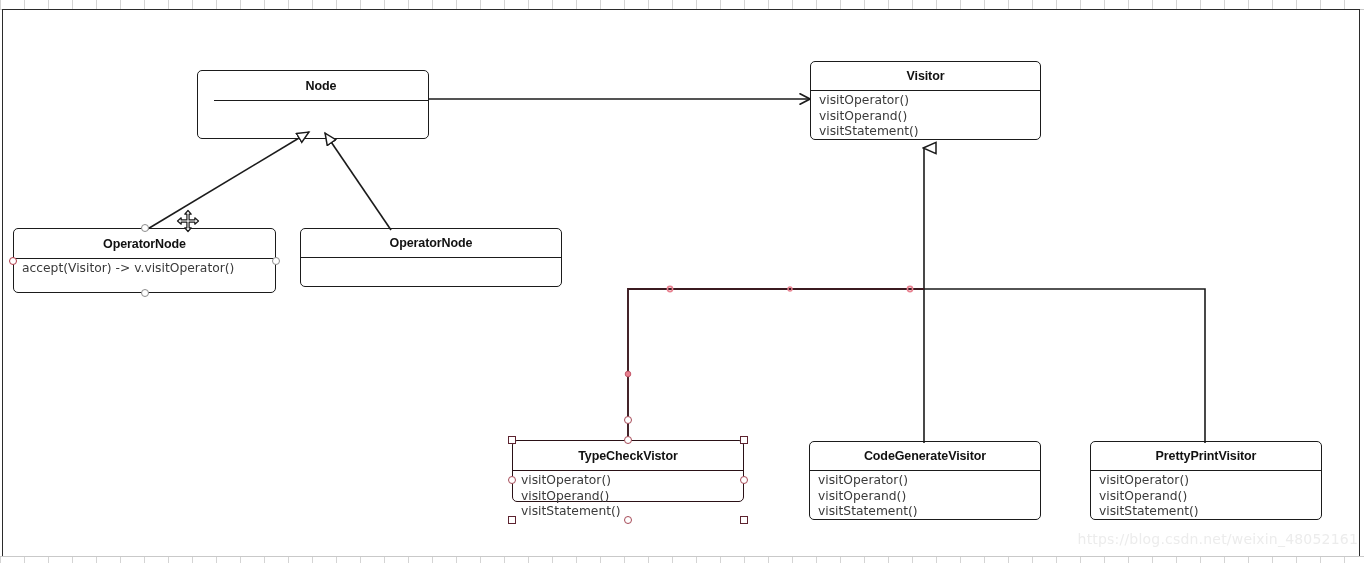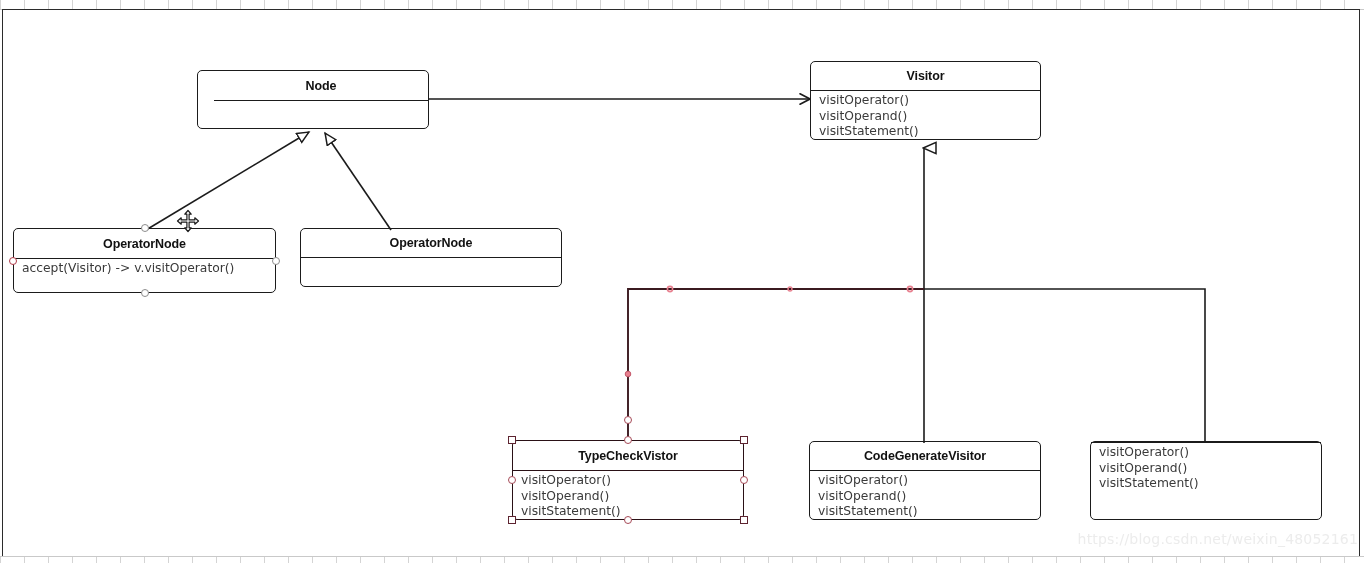--- a/index.html
+++ b/index.html
@@ -258,21 +258,21 @@
     </g>
 
     <g>
       <circle cx="670" cy="289" r="2.6" fill="none" stroke="#e8808f" stroke-width="1.6"></circle>
       <circle cx="790" cy="289" r="2.0" fill="none" stroke="#e8808f" stroke-width="1.4"></circle>
       <circle cx="910" cy="289" r="2.6" fill="none" stroke="#e8808f" stroke-width="1.6"></circle>
       <circle cx="628" cy="374" r="2.8" fill="#e8808f" stroke="#c4586a" stroke-width="1"></circle>
     </g>
   </svg>
 
-  <div class="umlbox" id="box-node" style="left:197px; top:70px; width:232px; height:59px;padding-left:16px;">
+  <div class="umlbox" id="box-node" style="left:197px; top:70px; width:232px; height:69px;padding-left:16px;">
     <div class="uml-title" style="height:29px;">Node</div>
     <div class="uml-sep"></div>
   </div>
 
   <div class="umlbox" id="box-visitor" style="left:810px; top:61px; width:231px; height:79px;">
     <div class="uml-title" style="height:28px;">Visitor</div>
     <div class="uml-sep"></div>
     <div class="uml-members">
       <div class="uml-member">visitOperator()</div>
       <div class="uml-member">visitOperand()</div>
@@ -291,21 +291,21 @@
   <div class="cpoint hot" style="left:9px;   top:257px;"></div>
   <div class="cpoint" style="left:272px; top:257px;"></div>
   <div class="cpoint" style="left:141px; top:224px;"></div>
   <div class="cpoint" style="left:141px; top:289px;"></div>
 
   <div class="umlbox" id="box-operandnode" style="left:300px; top:228px; width:262px; height:59px;">
     <div class="uml-title" style="height:28px;">OperatorNode</div>
     <div class="uml-sep"></div>
   </div>
 
-  <div class="umlbox" id="box-typecheck" style="left:512px; top:440px; width:232px; height:80px; border-color:#2a1116;">
+  <div class="umlbox" id="box-typecheck" style="left:512px; top:440px; width:232px; height:62px; border-color:#2a1116;">
     <div class="uml-title" style="height:29px;">TypeCheckVistor</div>
     <div class="uml-sep" style="border-top-color:#2a1116;"></div>
     <div class="uml-members">
       <div class="uml-member">visitOperator()</div>
       <div class="uml-member">visitOperand()</div>
       <div class="uml-member">visitStatement()</div>
     </div>
   </div>
 
   <div class="shandle" style="left:508px; top:436px;"></div>
@@ -322,20 +322,21 @@
     <div class="uml-title" style="height:28px;">CodeGenerateVisitor</div>
     <div class="uml-sep"></div>
     <div class="uml-members">
       <div class="uml-member">visitOperator()</div>
       <div class="uml-member">visitOperand()</div>
       <div class="uml-member">visitStatement()</div>
     </div>
   </div>
 
   <div class="umlbox" id="box-pretty" style="left:1090px; top:441px; width:232px; height:79px;">
+    <div class="uml-title" style="height:28px;">PrettyPrintVisitor</div>
     <div class="uml-sep"></div>
     <div class="uml-members">
       <div class="uml-member">visitOperator()</div>
       <div class="uml-member">visitOperand()</div>
       <div class="uml-member">visitStatement()</div>
     </div>
   </div>
 
   <div id="movecursor" style="left:176px; top:209px;">
     <svg width="24" height="24" viewBox="0 0 24 24">

